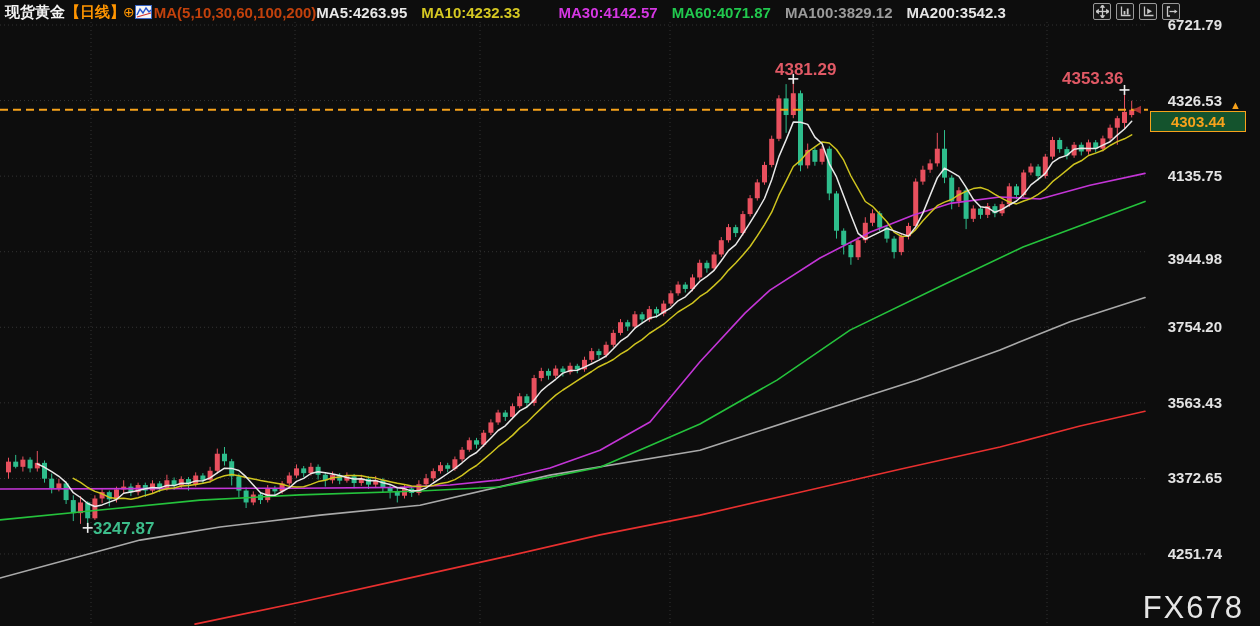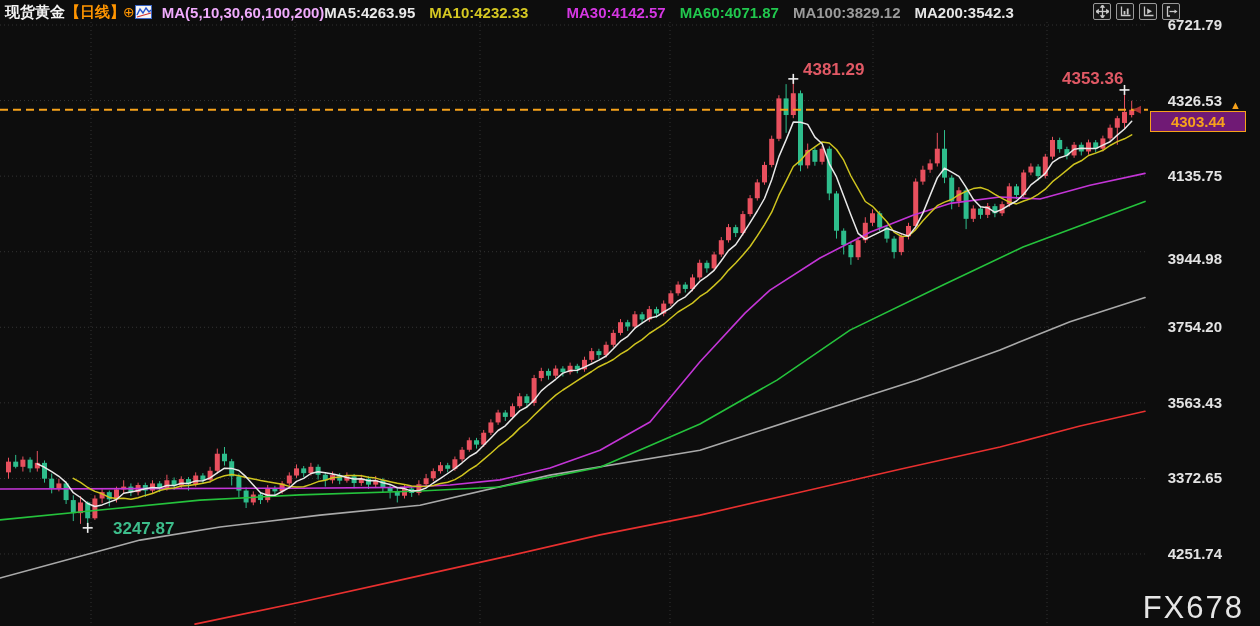--- a/index.html
+++ b/index.html
@@ -4,30 +4,30 @@
 <style>
   html,body{margin:0;padding:0;background:#0d0d0d;width:1260px;height:626px;overflow:hidden;
     font-family:"Liberation Sans","DejaVu Sans",sans-serif;}
   #stage{position:relative;width:1260px;height:626px;background:#0d0d0d;}
   #chart-svg{position:absolute;left:0;top:0;}
   #header{position:absolute;left:5px;top:2px;height:20px;display:flex;align-items:center;
     font-size:15px;font-weight:600;white-space:nowrap;z-index:5;}
   .sym{color:#f2f2f2;font-weight:700;}
   .tf{color:#ff9500;font-weight:700;}
   .plus-glyph{color:#ff9500;font-size:14px;font-weight:400;margin-left:-2px;cursor:pointer;}
-  .ma-group{color:#f0abfc;margin-left:10px;}
+  .ma-group{color:#c2410c;margin-left:2px;}
   #ma-legend{display:flex;gap:14px;}
   #toolbar{position:absolute;top:3px;right:80px;display:flex;gap:5px;z-index:6;}
   .tool-btn{width:18px;height:17px;border:1px solid #9a9a9a;border-radius:2px;background:#161616;
     display:flex;align-items:center;justify-content:center;cursor:pointer;box-sizing:border-box;}
   .axis-label{position:absolute;left:1138px;width:104px;text-align:right;padding-right:20px;
     box-sizing:border-box;font-size:15px;font-weight:600;color:#e3e3e3;z-index:4;}
   .annot{position:absolute;font-size:17px;font-weight:700;z-index:4;letter-spacing:0px;}
   #price-tag{position:absolute;left:1150px;top:111px;width:96px;height:21px;line-height:20px;
-    text-align:center;font-size:15px;font-weight:700;background:#701a75;box-sizing:border-box;z-index:6;}
+    text-align:center;font-size:15px;font-weight:700;background:#14532d;box-sizing:border-box;z-index:6;}
   #tag-arrow{position:absolute;left:1230px;top:99px;font-size:11px;z-index:7;}
   #watermark{position:absolute;right:16px;bottom:0;font-size:31px;font-weight:400;
     letter-spacing:2px;color:#e6e6e6;z-index:3;}
 </style>
 </head>
 <body>
 
 <div id="stage">
   <svg id="chart-svg" width="1260" height="626">
       <g>
@@ -760,22 +760,22 @@
       <div class="axis-label" style="top: 16px;">6721.79</div>
       <div class="axis-label" style="top: 91.5697px;">4326.53</div>
       <div class="axis-label" style="top: 167.143px;">4135.75</div>
       <div class="axis-label" style="top: 250px;">3944.98</div>
       <div class="axis-label" style="top: 318.287px;">3754.20</div>
       <div class="axis-label" style="top: 393.857px;">3563.43</div>
       <div class="axis-label" style="top: 469.43px;">3372.65</div>
       <div class="axis-label" style="top: 545px;">4251.74</div>
     </div>
   <div id="annotations">
-      <div class="annot" style="left: 803px; top: 60px; color: rgb(224, 89, 101);">4381.29</div>
+      <div class="annot" style="left: 775px; top: 60px; color: rgb(224, 89, 101);">4381.29</div>
       <div class="annot" style="left: 1062px; top: 69px; color: rgb(224, 89, 101);">4353.36</div>
-      <div class="annot" style="left: 93px; top: 519px; color: rgb(61, 189, 139); margin-left: 20px;">3247.87</div>
+      <div class="annot" style="left: 93px; top: 519px; color: rgb(61, 189, 139);">3247.87</div>
     </div>
 
   <div id="price-tag" style="border: 1px solid rgb(247, 162, 27); color: rgb(247, 162, 27);">4303.44</div>
   <div id="tag-arrow" style="color: rgb(247, 162, 27);">▲</div>
 
   <div id="watermark">FX678</div>
 </div>
 
 </body></html>

